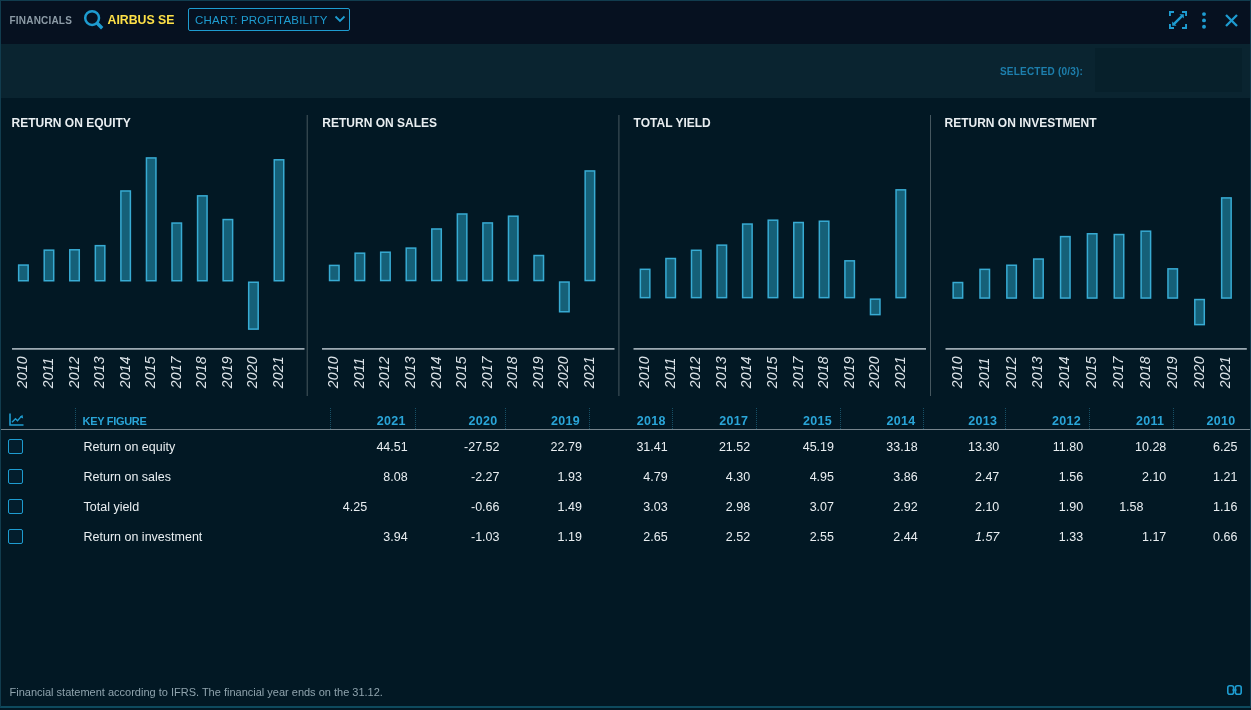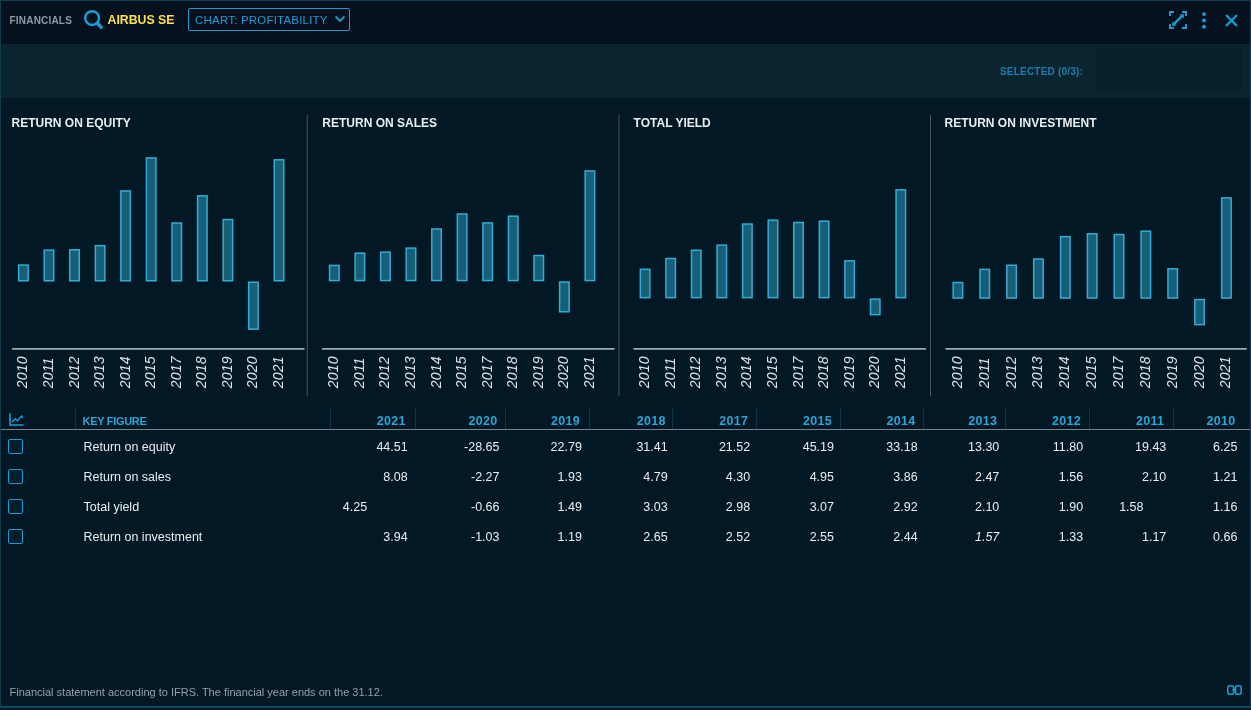--- a/index.html
+++ b/index.html
@@ -185,29 +185,29 @@
 <div class="abs hdr r" style="left:772.0px;top:413.5px;width:60px;">2015</div>
 <div class="abs hdr r" style="left:855.6px;top:413.5px;width:60px;">2014</div>
 <div class="abs hdr r" style="left:937.3px;top:413.5px;width:60px;">2013</div>
 <div class="abs hdr r" style="left:1021.1px;top:413.5px;width:60px;">2012</div>
 <div class="abs hdr r" style="left:1104.3px;top:413.5px;width:60px;">2011</div>
 <div class="abs hdr r" style="left:1175.4px;top:413.5px;width:60px;">2010</div>
 <div class="abs" style="left:0px;top:429px;width:1251px;height:1px;background:#76848d;"></div>
 <div class="abs cb" style="left:8px;top:439.2px;"></div>
 <div class="abs rowlab" style="left:83.5px;top:439.5px;">Return on equity</div>
 <div class="abs val r" style="left:337.7px;top:439.8px;width:70px;">44.51</div>
-<div class="abs val r" style="left:429.5px;top:439.8px;width:70px;">-28.65</div>
+<div class="abs val r" style="left:429.5px;top:439.8px;width:70px;">-27.52</div>
 <div class="abs val r" style="left:511.9px;top:439.8px;width:70px;">22.79</div>
 <div class="abs val r" style="left:597.7px;top:439.8px;width:70px;">31.41</div>
 <div class="abs val r" style="left:680.2px;top:439.8px;width:70px;">21.52</div>
 <div class="abs val r" style="left:764.0px;top:439.8px;width:70px;">45.19</div>
 <div class="abs val r" style="left:847.6px;top:439.8px;width:70px;">33.18</div>
 <div class="abs val r" style="left:929.3px;top:439.8px;width:70px;">13.30</div>
 <div class="abs val r" style="left:1013.1px;top:439.8px;width:70px;">11.80</div>
-<div class="abs val r" style="left:1096.3px;top:439.8px;width:70px;">19.43</div>
+<div class="abs val r" style="left:1096.3px;top:439.8px;width:70px;">10.28</div>
 <div class="abs val r" style="left:1167.4px;top:439.8px;width:70px;">6.25</div>
 <div class="abs cb" style="left:8px;top:469.2px;"></div>
 <div class="abs rowlab" style="left:83.5px;top:469.5px;">Return on sales</div>
 <div class="abs val r" style="left:337.7px;top:469.8px;width:70px;">8.08</div>
 <div class="abs val r" style="left:429.5px;top:469.8px;width:70px;">-2.27</div>
 <div class="abs val r" style="left:511.9px;top:469.8px;width:70px;">1.93</div>
 <div class="abs val r" style="left:597.7px;top:469.8px;width:70px;">4.79</div>
 <div class="abs val r" style="left:680.2px;top:469.8px;width:70px;">4.30</div>
 <div class="abs val r" style="left:764.0px;top:469.8px;width:70px;">4.95</div>
 <div class="abs val r" style="left:847.6px;top:469.8px;width:70px;">3.86</div>

